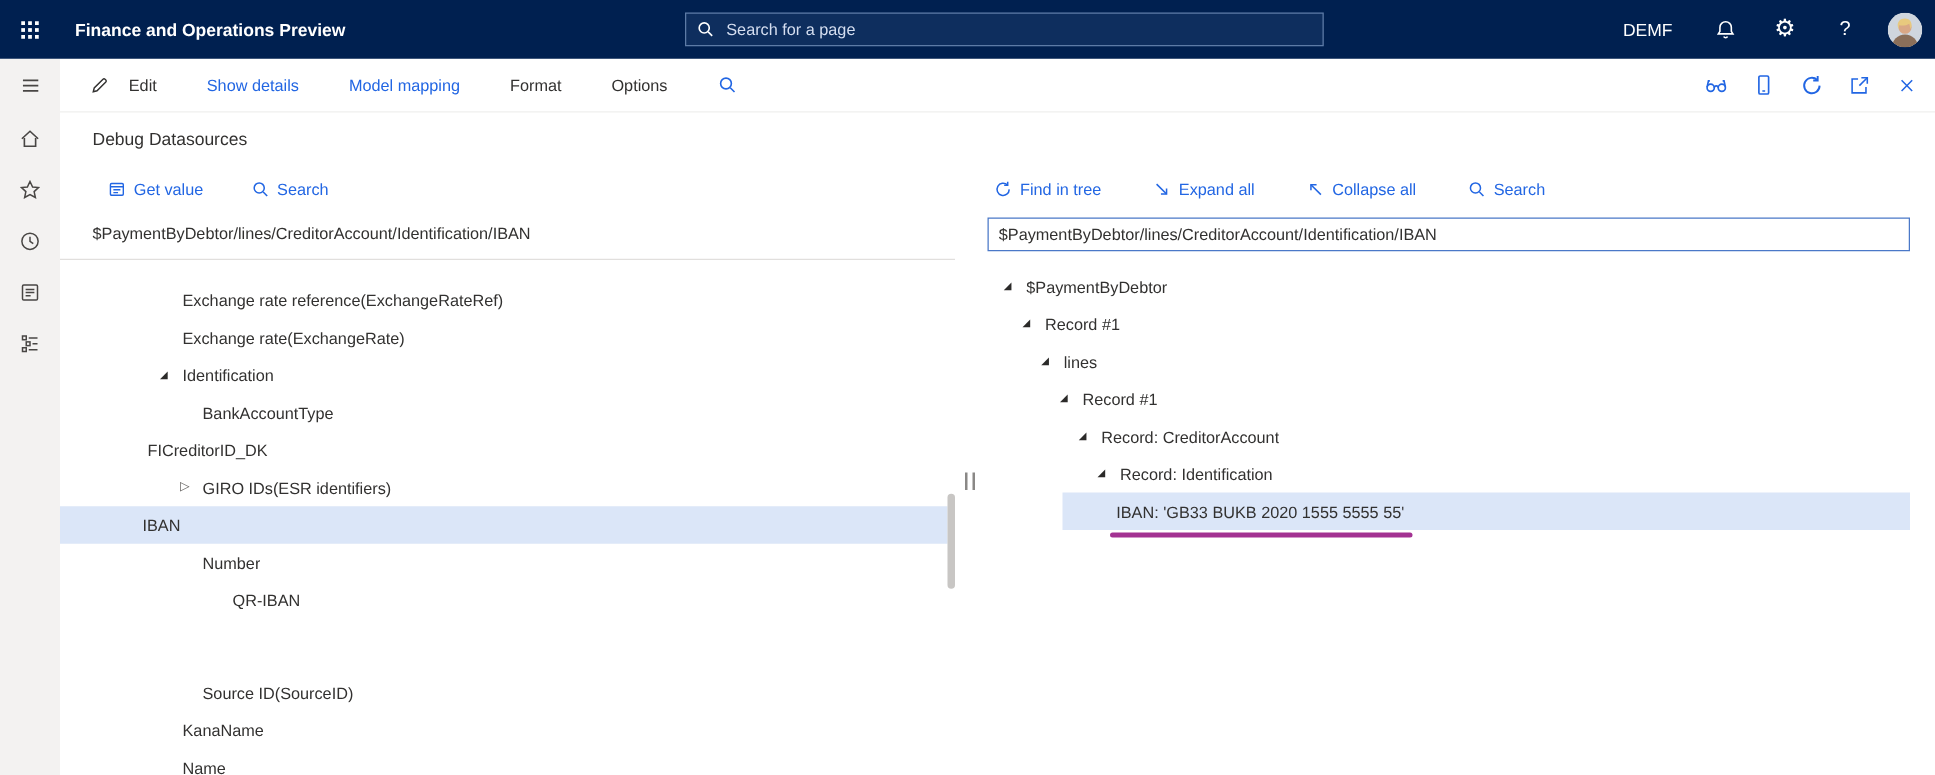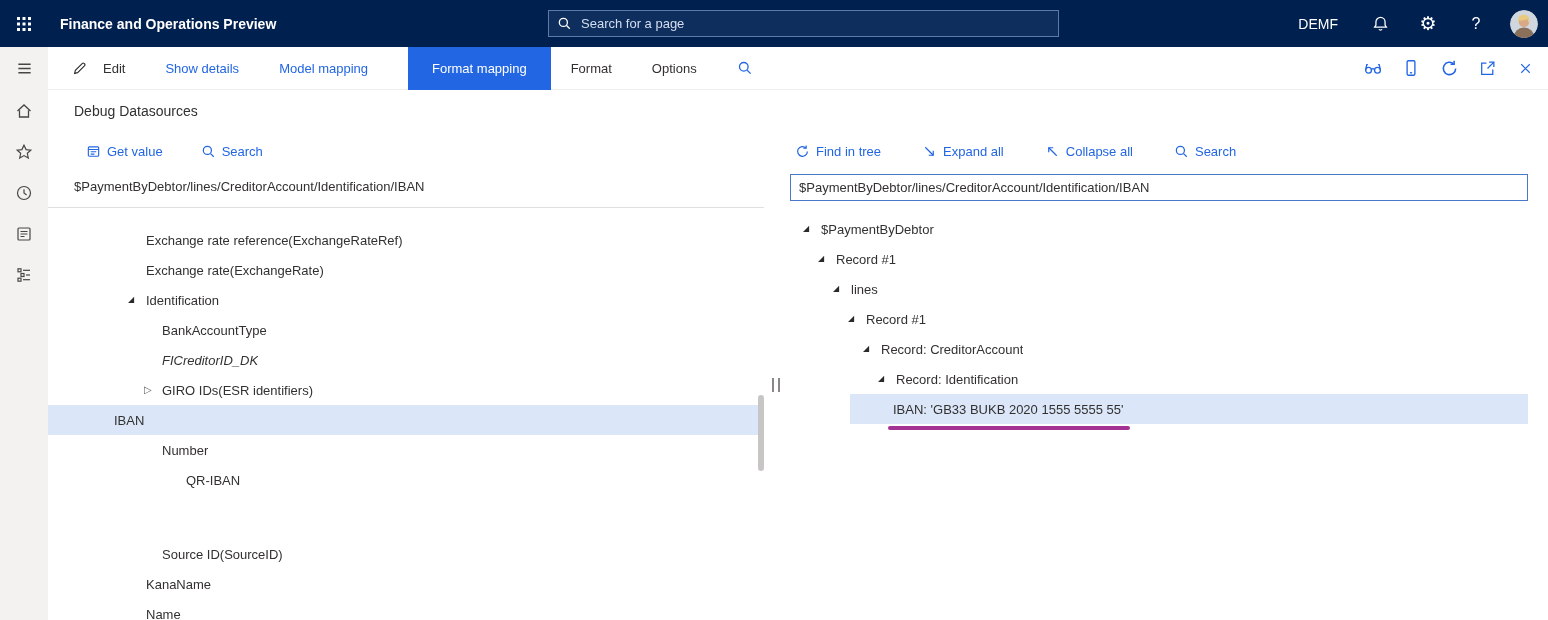--- a/index.html
+++ b/index.html
@@ -208,23 +208,20 @@
               </svg>
           </span>
           <span>Edit</span>
         </div>
         <div class="ab-item link">
           <span>Show details</span>
         </div>
         <div class="ab-item link">
           <span>Model mapping</span>
         </div>
-        <div class="ab-tab-active">
-          <span>Format mapping</span>
-        </div>
         <div class="ab-item">
           <span>Format</span>
         </div>
         <div class="ab-item strong">
           <span>Options</span>
         </div>
         <div class="ab-item" style="color:var(--accent);">
           <span>
             <svg class="ic" width="16" height="16" viewBox="0 0 16 16">
                 <circle cx="6.8" cy="6.8" r="4.3" fill="none" stroke="currentColor" stroke-width="1.3"></circle>
@@ -314,21 +311,21 @@
                   <span class="tree-label">Exchange rate(ExchangeRate)</span>
                 </div>
                 <div class="tree-row" style="padding-left: 80px;">
                   <span class="expander">◢</span>
                   <span class="tree-label">Identification</span>
                 </div>
                 <div class="tree-row" style="padding-left: 96px;">
                   <span class="expander"></span>
                   <span class="tree-label">BankAccountType</span>
                 </div>
-                <div class="tree-row" style="padding-left: 96px; font-style: italic;">
+                <div class="tree-row" style="padding-left: 52px;">
                   <span class="expander"></span>
                   <span class="tree-label">FICreditorID_DK</span>
                 </div>
                 <div class="tree-row" style="padding-left: 96px;">
                   <span class="expander collapsed-glyph">▷</span>
                   <span class="tree-label">GIRO IDs(ESR identifiers)</span>
                 </div>
                 <div class="tree-row selected" style="padding-left: 48px; text-align: right;">
                   <span class="expander"></span>
                   <span class="tree-label">IBAN</span>

